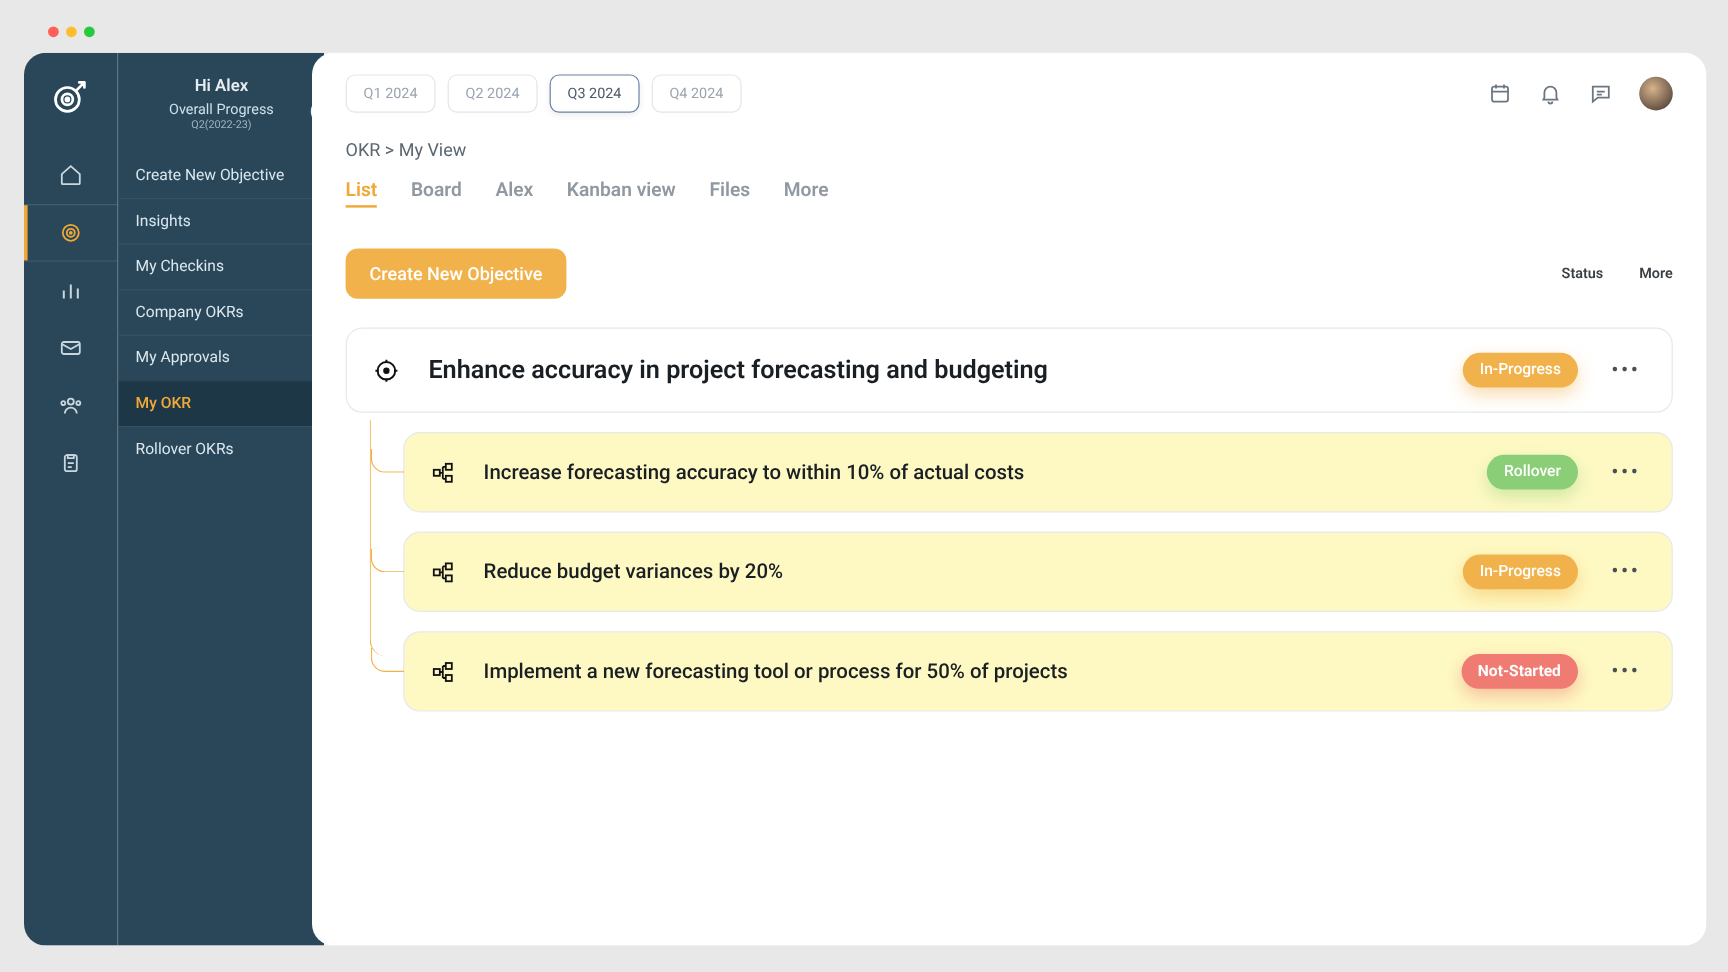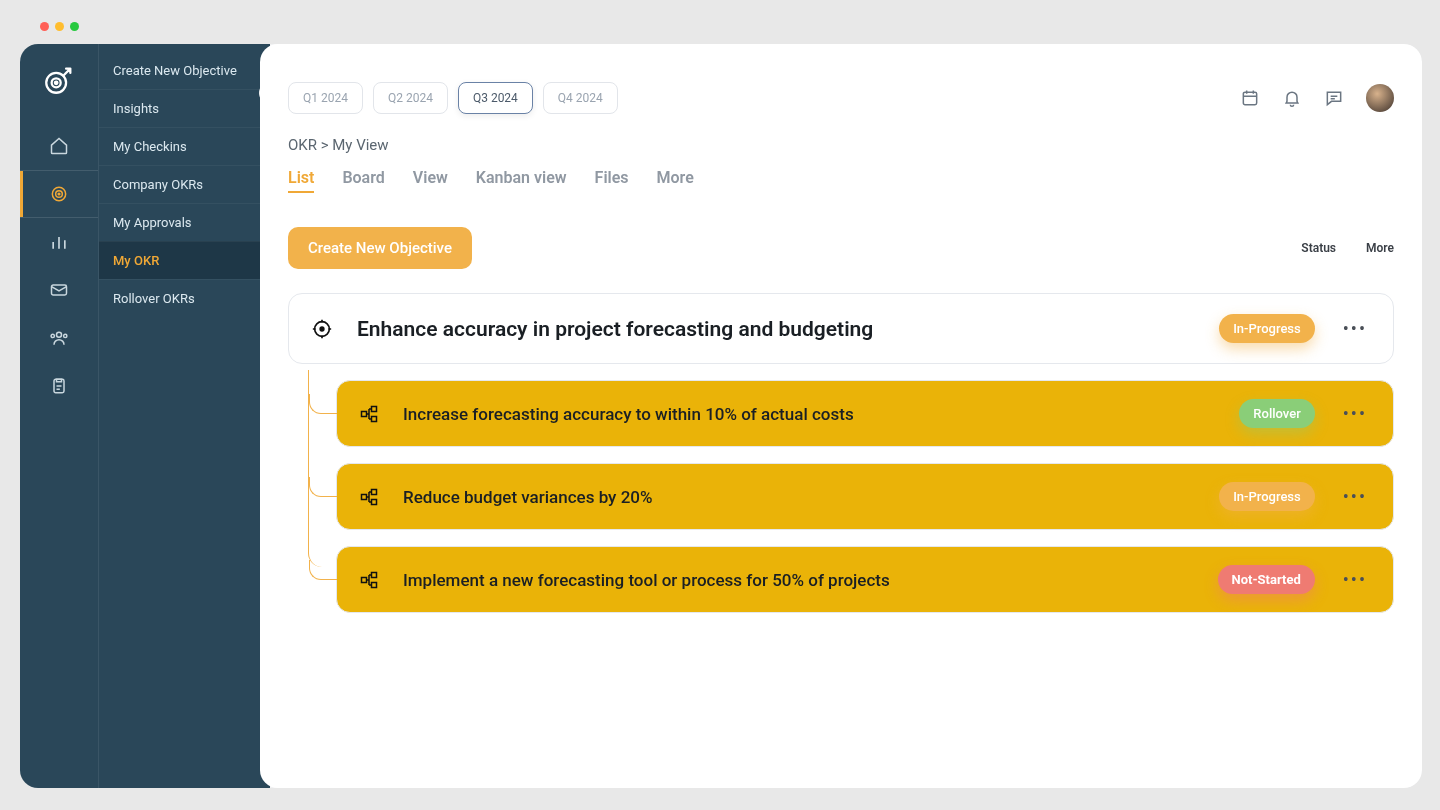--- a/index.html
+++ b/index.html
@@ -22,21 +22,21 @@
   .sidebar-head { text-align: center; padding: 20px 8px 10px; }
   .sidebar-head .hi { font-weight: 600; font-size: 14px; }
   .sidebar-head .subtitle { font-size: 12px; margin-top: 4px; color: #cfe0ea; }
   .sidebar-head .period { font-size: 9px; color: #9db4c2; margin-top: 2px; }
   .collapse-btn { position: absolute; right: -11px; top: 38px; width: 22px; height: 22px; border-radius: 50%; background: #f0f1f2; color:#a0aab2; display:flex; align-items:center; justify-content:center; font-size:14px; cursor:pointer; }
   .nav { margin-top: 8px; display:flex; flex-direction:column; }
   .nav-item { padding: 11px 14px; font-size: 13px; color: #dbe8ef; cursor: pointer; }
   .nav-item + .nav-item { border-top: 1px solid rgba(255,255,255,0.05); }
   .nav-item.active { background: #1e3747; color: #f0a836; font-weight: 500; border-right: 3px solid #f0a836; }
 
-  .main { flex: 1; background: #fff; border-radius: 18px; margin-left: -10px; padding: 38px 28px; position: relative; overflow: hidden; }
+  .main { flex: 1; background: #fff; border-radius: 18px; margin-left: -10px; padding: 18px 28px; position: relative; overflow: hidden; }
   .topbar { display: flex; align-items: center; justify-content: space-between; }
   .quarters { display: flex; gap: 10px; }
   .qpill { padding: 8px 14px; border: 1px solid #e2e5ea; border-radius: 8px; font-size: 12px; color: #9aa4b0; cursor: pointer; background:#fff; }
   .qpill.active { border-color: #6a82a6; color: #4c5a6a; box-shadow: 0 2px 6px rgba(0,0,0,0.08); }
   .top-actions { display: flex; align-items: center; gap: 22px; color: #6b7682; }
   .top-actions .avatar { width: 28px; height: 28px; border-radius: 50%; background: radial-gradient(circle at 40% 35%, #d8b28c, #3a2f29); }
   .icon-btn { cursor:pointer; display:flex; }
 
   .breadcrumb { margin-top: 22px; font-size: 15px; color: #5b6670; }
   .page-title { margin-top: 14px; font-size: 24px; font-weight: 700; color: #1a1f24; }
@@ -55,21 +55,21 @@
   .obj-title { flex: 1; font-size: 21px; font-weight: 600; color: #1a1f24; }
   .kr-title { flex: 1; font-size: 17px; font-weight: 500; color: #1a1f24; }
   .status-pill { padding: 7px 14px; border-radius: 999px; font-size: 13px; font-weight: 500; color: #fff; }
   .status-pill.in-progress { background: #f2b24b; box-shadow: 0 6px 14px rgba(242,178,75,0.45); }
   .status-pill.completed { background: #8ace78; box-shadow: 0 6px 14px rgba(138,206,120,0.4); }
   .status-pill.not-started { background: #ef7b72; box-shadow: 0 6px 14px rgba(239,123,114,0.45); font-weight: bold; }
   .more-dots { color: #4a4f57; cursor: pointer; font-size: 18px; letter-spacing: 2px; padding:0 4px;}
 
   .kr-wrap { margin-left: 20px; border-left: 0; position: relative; padding-left: 28px; }
   .kr-wrap::before { content:""; position:absolute; left:0; top:-10px; bottom:46px; width:18px; border-left:1px solid #f2b24b; border-bottom-left-radius:14px; }
-  .kr-card { border: 1px solid #e5e8ed; border-radius: 14px; padding: 18px 22px; display: flex; align-items: center; gap: 24px; background:#eab308; margin-top: 16px; position:relative; }
+  .kr-card { border: 1px solid #e5e8ed; border-radius: 14px; padding: 18px 22px; display: flex; align-items: center; gap: 24px; background:#fef9c3; margin-top: 16px; position:relative; }
   .kr-connector { position:absolute; left:-28px; top:50%; width:28px; height:20px; border-left:1px solid #f2b24b; border-bottom:1px solid #f2b24b; border-bottom-left-radius:12px; transform:translateY(-100%);}
   .kr-icon { color:#111; }
 
   svg { display:block; }
 </style>
 </head>
 <body>
 
 <div class="window-dots">
   <div class="dot red"></div>
@@ -122,20 +122,25 @@
     <div class="rail-item">
       <svg width="20" height="20" viewBox="0 0 24 24" fill="none" stroke="currentColor" stroke-width="1.8">
           <rect x="6" y="4" width="12" height="16" rx="2"></rect>
           <path d="M9 4 h6 v3 h-6 z M9 12 h6 M9 16 h4"></path>
         </svg>
     </div>
   </div>
 
   <div class="sidebar">
     <div class="collapse-btn">‹</div>
+    <div class="sidebar-head">
+      <div class="hi">Hi Alex</div>
+      <div class="subtitle">Overall Progress</div>
+      <div class="period">Q2(2022-23)</div>
+    </div>
     <div class="nav">
       <div class="nav-item">Create New Objective</div>
       <div class="nav-item">Insights</div>
       <div class="nav-item">My  Checkins</div>
       <div class="nav-item">Company OKRs</div>
       <div class="nav-item">My Approvals</div>
       <div class="nav-item active">My OKR</div>
       <div class="nav-item">Rollover OKRs</div>
     </div>
   </div>
@@ -167,21 +172,21 @@
         </span>
         <div class="avatar"></div>
       </div>
     </div>
 
     <div class="breadcrumb">OKR &gt; My View</div>
 
     <div class="view-tabs">
       <div class="view-tab active">List</div>
       <div class="view-tab">Board</div>
-      <div class="view-tab">View</div>
+      <div class="view-tab">Alex</div>
       <div class="view-tab">Kanban view</div>
       <div class="view-tab">Files</div>
       <div class="view-tab">More</div>
     </div>
 
     <div class="toolbar">
       <button class="create-btn">Create New Objective</button>
       <div class="toolbar-right">
         <span>Status</span>
         <span>More</span>

